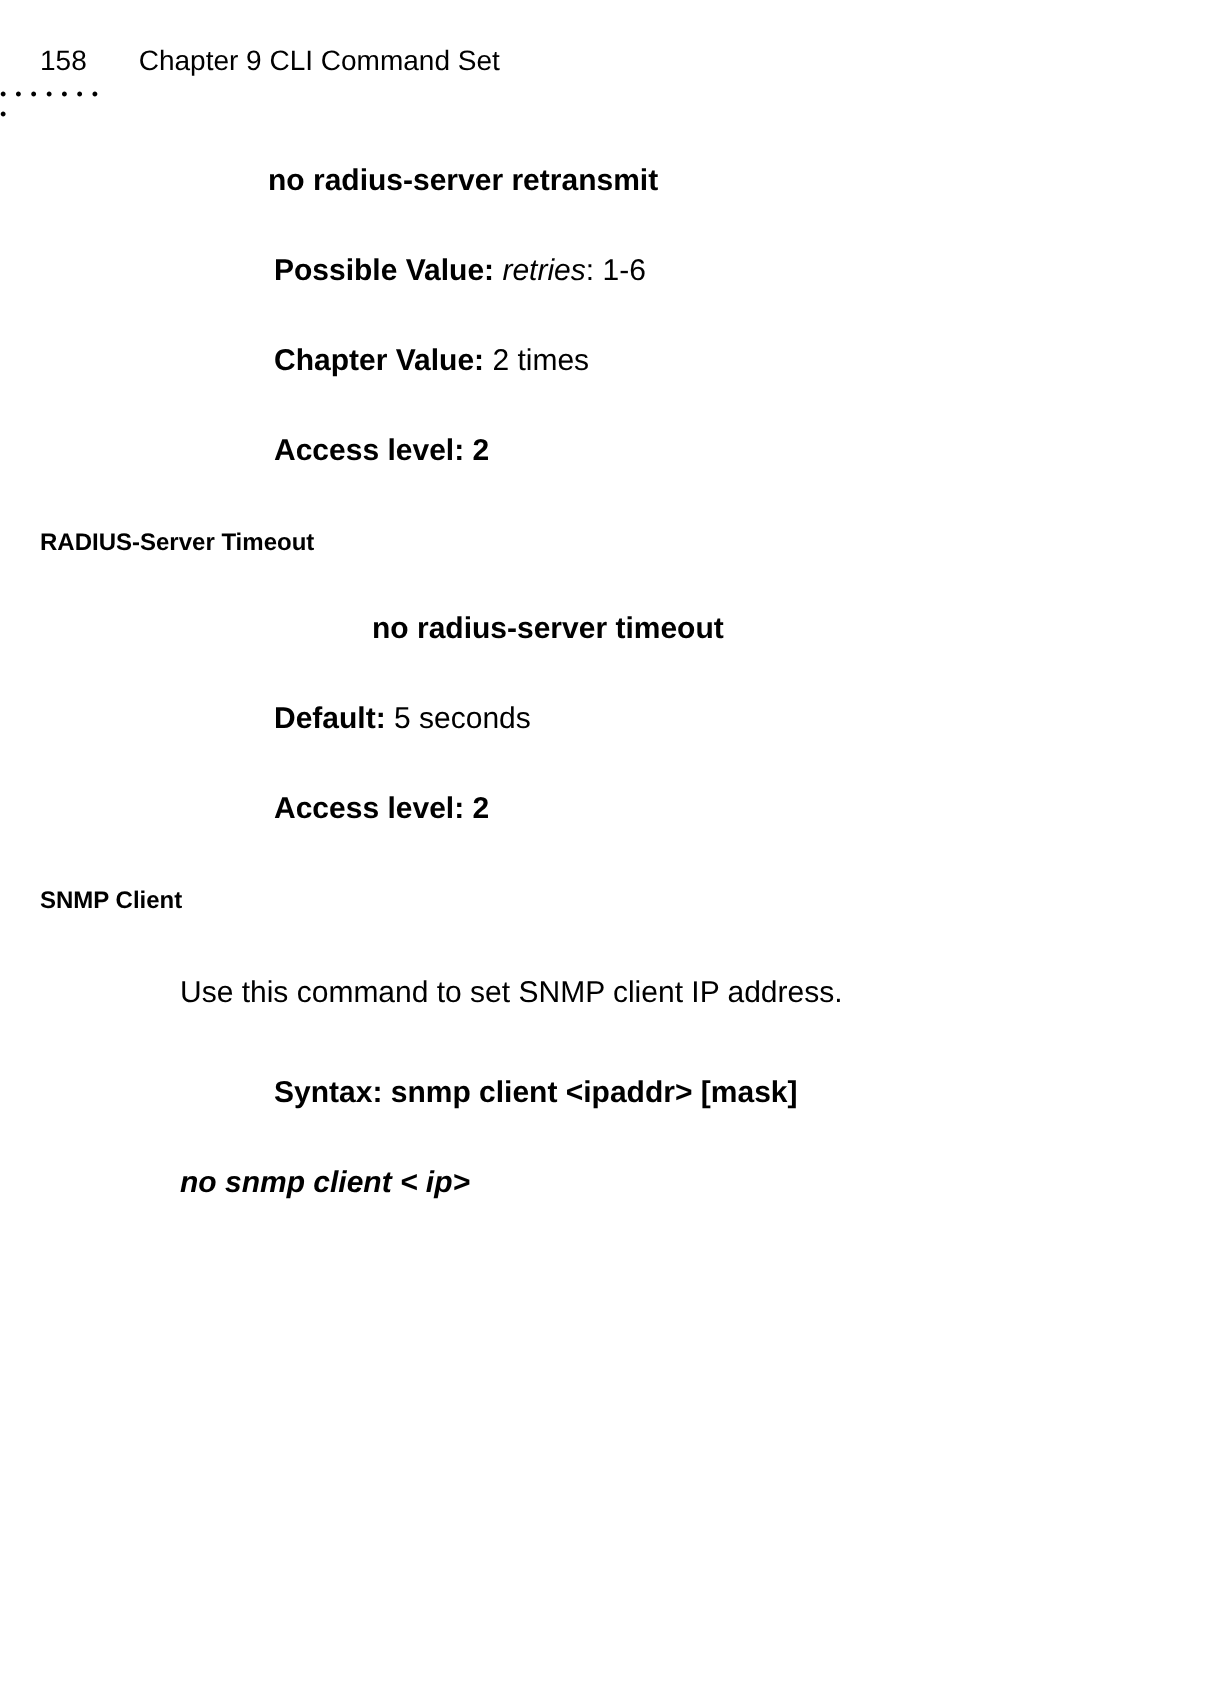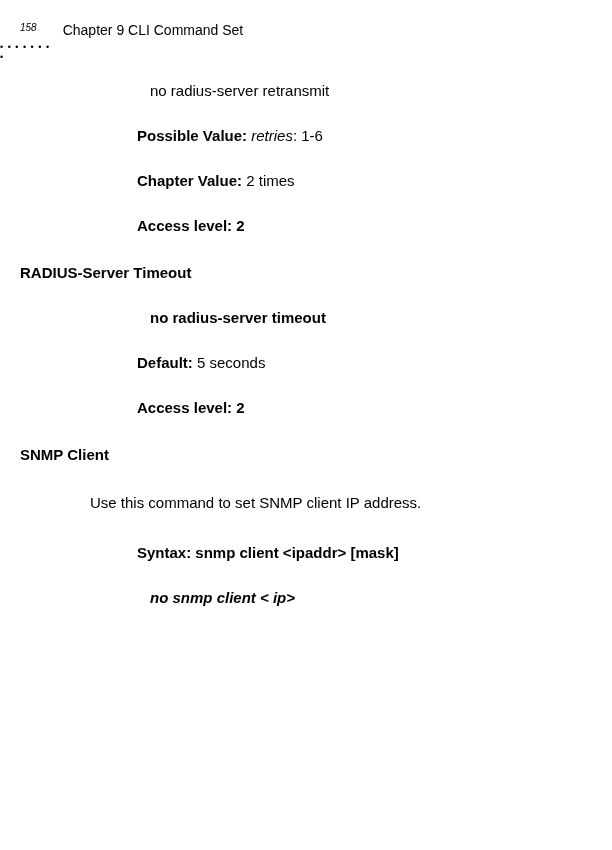--- a/index.html
+++ b/index.html
@@ -15,22 +15,21 @@
       color: #000;
       position: relative;
       padding: 22px 0 0 0;
     }
     .header {
       display: flex;
       align-items: flex-start;
       padding-left: 20px;
     }
     .page-number {
-      font-style: italic;
-      font-size: 10px;
+      font-size: 14px;
       color: #000;
     }
     .chapter-title {
       font-size: 14px;
       color: #000;
       margin-left: 26px;
     }
     .dots {
       position: absolute;
       left: 0;
@@ -39,62 +38,61 @@
       height: 8px;
       font-size: 9px;
       letter-spacing: 1px;
       color: #000;
     }
     .content {
       padding-left: 90px;
       padding-right: 10px;
     }
     .command-title {
-      font-weight: normal;
+      font-weight: bold;
       font-size: 15px;
       margin-top: 44px;
-      margin-left: 60px;
+      margin-left: 44px;
     }
     .field-line {
       font-size: 15px;
       margin-top: 28px;
       margin-left: 47px;
     }
     .field-line .bold {
       font-weight: bold;
     }
     .field-line .italic {
       font-style: italic;
     }
     .section-heading {
       font-weight: bold;
-      font-size: 15px;
+      font-size: 12px;
       margin-top: 30px;
       margin-left: -70px;
     }
     .description {
       font-size: 15px;
       margin-top: 28px;
       line-height: 1.65;
     }
     .description .bold {
       font-weight: bold;
     }
     .syntax-sub {
       font-weight: bold;
       font-size: 15px;
       margin-top: 28px;
-      margin-left: 60px;
+      margin-left: 96px;
     }
     .syntax-sub-italic {
       font-weight: bold;
       font-style: italic;
       font-size: 15px;
       margin-top: 28px;
-      margin-left: 60px;
     }
   </style>
 </head>
 <body>
 
 <div class="header">
   <span class="page-number">158</span>
   <span class="chapter-title">Chapter 9 CLI Command Set</span>
 </div>
 <div class="dots">• • • • • • • •</div>

